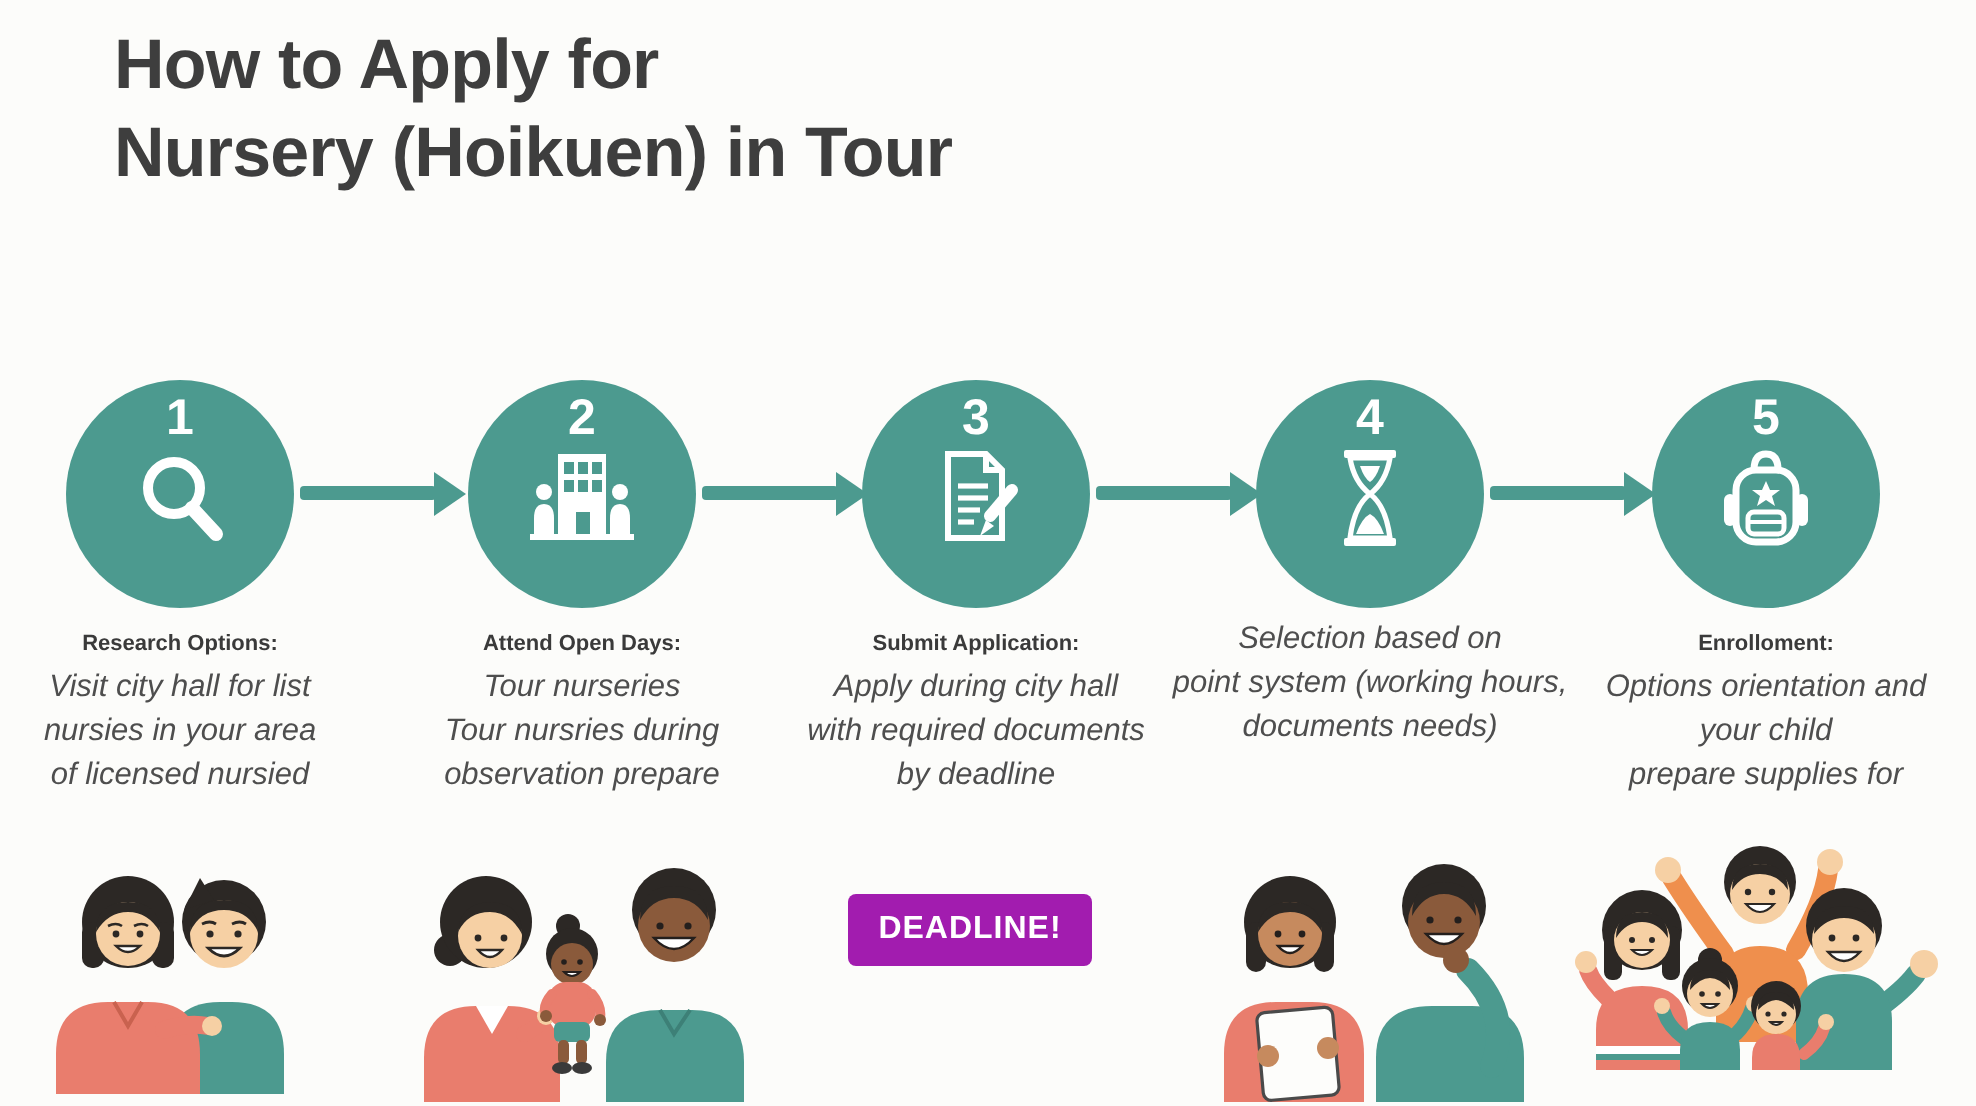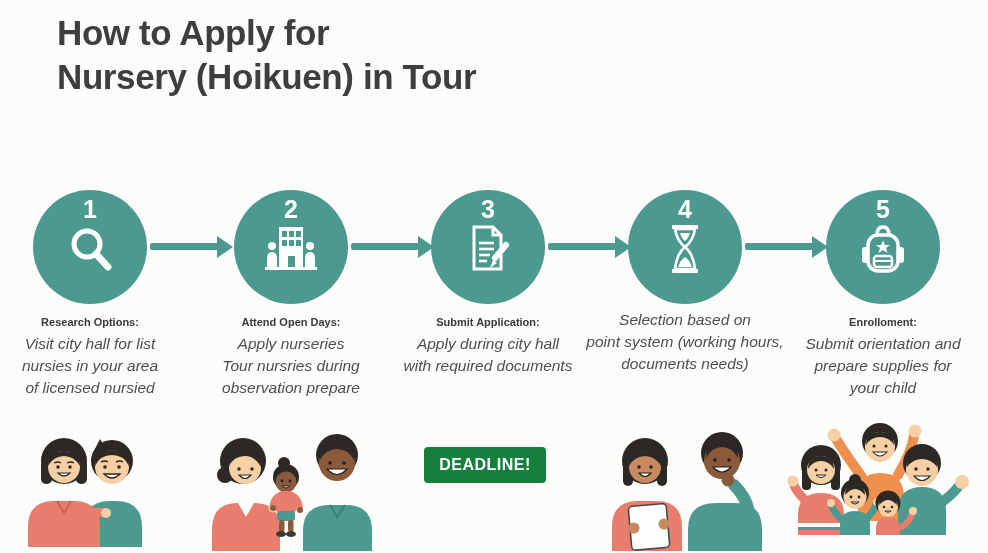--- a/index.html
+++ b/index.html
@@ -23,21 +23,21 @@
   .icon{margin-top:1px;line-height:0;}
   .heading{margin-top:12px;font-size:11px;font-weight:bold;color:#3a3a3a;white-space:nowrap;}
   .body{margin-top:5px;font-size:15.5px;color:#4e4e4e;line-height:22px;text-align:center;}
   .body div{white-space:nowrap;font-style:italic;}
   .arrow{position:absolute;top:243px;width:68px;height:7px;background:#4c9a8f;border-radius:2px;}
   .arrow::after{
     content:"";position:absolute;right:-15px;top:50%;transform:translateY(-50%);
     border-left:16px solid #4c9a8f;border-top:11px solid transparent;border-bottom:11px solid transparent;
   }
   .badge{
-    position:absolute;left:424px;top:447px;width:122px;height:36px;background:#15803d;
+    position:absolute;left:424px;top:447px;width:122px;height:36px;background:#a21caf;
     border-radius:4px;color:#fff;font-weight:bold;font-size:16px;letter-spacing:.5px;
     display:flex;align-items:center;justify-content:center;
   }
   .illus{position:absolute;line-height:0;}
 </style>
 </head>
 <body>
 
 <div class="canvas">
 
@@ -77,21 +77,21 @@
               <rect x="25" y="33" width="7" height="11" fill="#4c9a8f"></rect>
               <circle cx="9" cy="23" r="4" fill="#fff"></circle>
               <path d="M4,44 V36 Q4,29 9,29 Q14,29 14,36 V44 Z" fill="#fff"></path>
               <circle cx="47" cy="23" r="4" fill="#fff"></circle>
               <path d="M42,44 V36 Q42,29 47,29 Q52,29 52,36 V44 Z" fill="#fff"></path>
               <rect x="2" y="44" width="52" height="3" fill="#fff"></rect>
             </svg></div>
       </div>
       <div class="heading">Attend Open Days:</div>
       <div class="body">
-          <div>Apply nurseries</div>
+          <div>Tour nurseries</div>
           <div>Tour nursries during</div>
           <div>observation prepare</div>
         </div>
     </div>
 
     <div class="step" style="left: 390px;">
       <div class="circle">
         <div class="num">3</div>
         <div class="icon"><svg width="56" height="52" viewBox="0 0 56 52">
               <path d="M14,4 H33 L41,12 V46 H14 Z" fill="none" stroke="#fff" stroke-width="3"></path>
@@ -101,20 +101,21 @@
               <line x1="19" y1="32" x2="30" y2="32" stroke="#fff" stroke-width="2.6"></line>
               <line x1="19" y1="38" x2="27" y2="38" stroke="#fff" stroke-width="2.6"></line>
               <line x1="46" y1="22" x2="35" y2="35" stroke="#fff" stroke-width="6" stroke-linecap="round"></line>
               <path d="M33,37 L37,40 L30,45 Z" fill="#fff"></path>
             </svg></div>
       </div>
       <div class="heading">Submit Application:</div>
       <div class="body">
           <div>Apply during city hall</div>
           <div>with required documents</div>
+          <div>by deadline</div>
         </div>
     </div>
 
     <div class="step" style="left: 587px;">
       <div class="circle">
         <div class="num">4</div>
         <div class="icon"><svg width="56" height="52" viewBox="0 0 56 52">
               <rect x="15" y="2" width="26" height="4" rx="1" fill="#fff"></rect>
               <rect x="15" y="46" width="26" height="4" rx="1" fill="#fff"></rect>
               <path d="M18,6 H38 Q36,18 28,24 Q36,30 38,46 H18 Q20,30 28,24 Q20,18 18,6 Z" fill="none" stroke="#fff" stroke-width="2.6"></path>
@@ -137,23 +138,23 @@
               <rect x="7" y="24" width="6" height="16" rx="3" fill="#fff"></rect>
               <rect x="43" y="24" width="6" height="16" rx="3" fill="#fff"></rect>
               <rect x="13" y="12" width="30" height="36" rx="10" fill="none" stroke="#fff" stroke-width="3.5"></rect>
               <polygon points="28,17.5 30,22 35,22 31,25 32.5,30 28,27 23.5,30 25,25 21,22 26,22" fill="#fff"></polygon>
               <rect x="19" y="33" width="18" height="11" rx="3" fill="none" stroke="#fff" stroke-width="2.5"></rect>
               <line x1="19" y1="38" x2="37" y2="38" stroke="#fff" stroke-width="2"></line>
             </svg></div>
       </div>
       <div class="heading">Enrolloment:</div>
       <div class="body">
-          <div>Submit orientation and</div>
+          <div>Options orientation and</div>
+          <div>your child</div>
           <div>prepare supplies for</div>
-          <div>your child</div>
         </div>
     </div>
   </div>
 
   <div class="arrow" style="left:150px"></div>
   <div class="arrow" style="left:351px"></div>
   <div class="arrow" style="left:548px"></div>
   <div class="arrow" style="left:745px"></div>
 
   <div class="illus" style="left:20px;top:425px">

